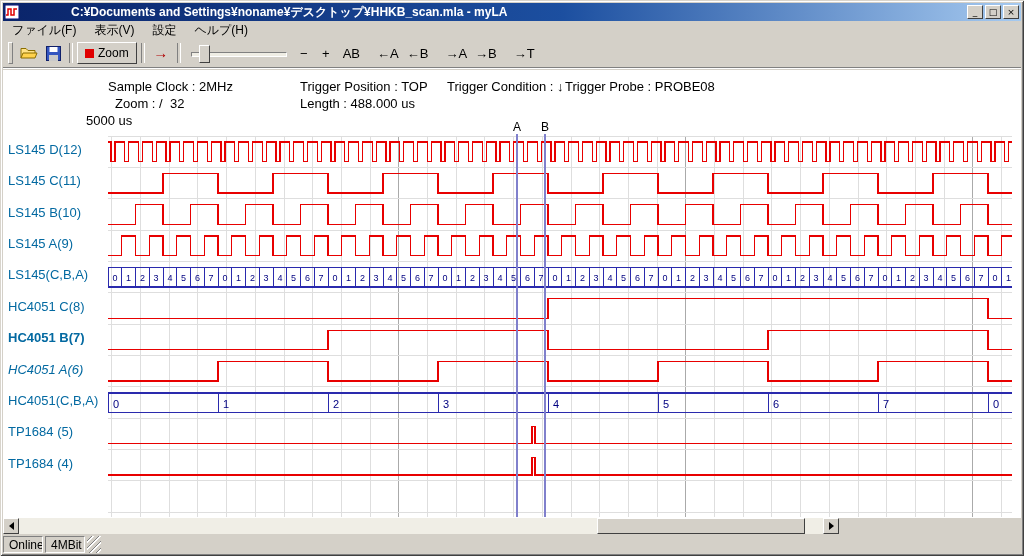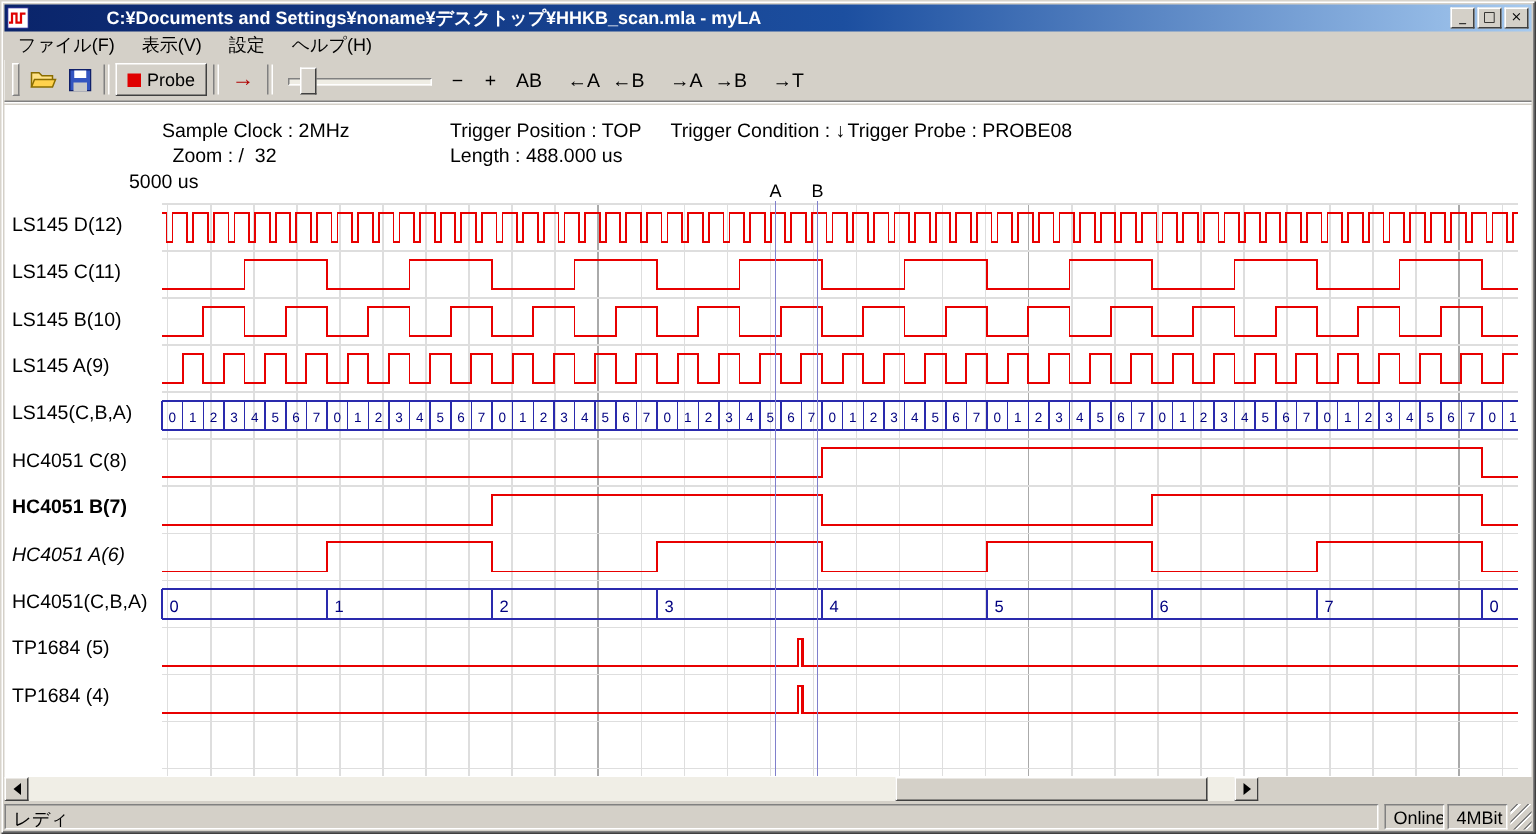--- a/index.html
+++ b/index.html
@@ -51,21 +51,21 @@
     border:1px solid;border-color:#808080 #fff #fff #808080;background:#efede4;}
   .slider-thumb{position:absolute;left:10px;top:3px;width:9px;height:16px;
     background:#d4d0c8;border:1px solid;border-color:#fff #404040 #404040 #fff;}
   .flatbtns{display:flex;align-items:center;}
   .flat-btn{height:22px;min-width:22px;background:#d4d0c8;border:1px solid #d4d0c8;
     font-size:13px;color:#000;padding:0 3px;}
   .workspace{position:absolute;left:3px;top:70px;width:1018px;height:448px;
     background:#fff;}
   .info-text{position:absolute;font-size:13px;color:#000;white-space:pre;}
   .chan-label{position:absolute;left:8px;width:98px;height:22px;font-size:13px;
-    color:#000000;white-space:nowrap;}
+    color:#0369a1;white-space:nowrap;}
   .overlay{position:absolute;left:0;top:0;width:1024px;height:556px;
     pointer-events:none;}
   .plot-hit{position:absolute;left:108px;top:120px;width:904px;height:397px;}
   .hscroll{position:absolute;left:3px;top:518px;width:836px;height:16px;
     background:#f0eee6;}
   .hscroll .sb-btn{position:absolute;top:0;width:16px;height:16px;
     background:#d4d0c8;border:1px solid;border-color:#fff #404040 #404040 #fff;
     display:flex;align-items:center;justify-content:center;padding:0;box-sizing:border-box;}
   .sb-left{left:0;} .sb-right{right:0;}
   .tri-left{width:0;height:0;border-top:4px solid transparent;
@@ -121,21 +121,21 @@
     <button class="tb-icon">
       <svg width="15" height="15" viewBox="0 0 15 15">
         <rect x="0.5" y="0.5" width="14" height="14" fill="#3355c0" stroke="#10206a"></rect>
         <rect x="3.5" y="1" width="8" height="5" fill="#fff"></rect>
         <rect x="3" y="9" width="9" height="6" fill="#c9c9c9"></rect>
       </svg>
     </button>
     <div class="tb-sep"></div>
     <button class="stop-button">
       <span class="stop-square"></span>
-      <span>Probe</span>
+      <span>Zoom</span>
     </button>
     <div class="tb-sep"></div>
     <button class="run-button">→</button>
     <div class="tb-sep"></div>
     <div class="slider">
       <div class="slider-track"></div>
       <div class="slider-thumb"></div>
     </div>
     <div class="flatbtns" id="flatbtns">
         <button class="flat-btn">−</button>
@@ -394,19 +394,18 @@
         <span class="tri-left"></span>
       </button>
     <div class="sb-thumb"></div>
     <button class="sb-btn sb-right">
         <span class="tri-right"></span>
       </button>
   </div>
   <div class="sb-filler"></div>
 
   <div class="statusbar">
-    <div class="status-panel status-left">レディ</div>
     <div class="status-panel" style="width:40px;">Online</div>
     <div class="status-panel" style="width:40px;">4MBit</div>
     <div class="status-grip"></div>
   </div>
 
 </div>
 
 </body></html>

